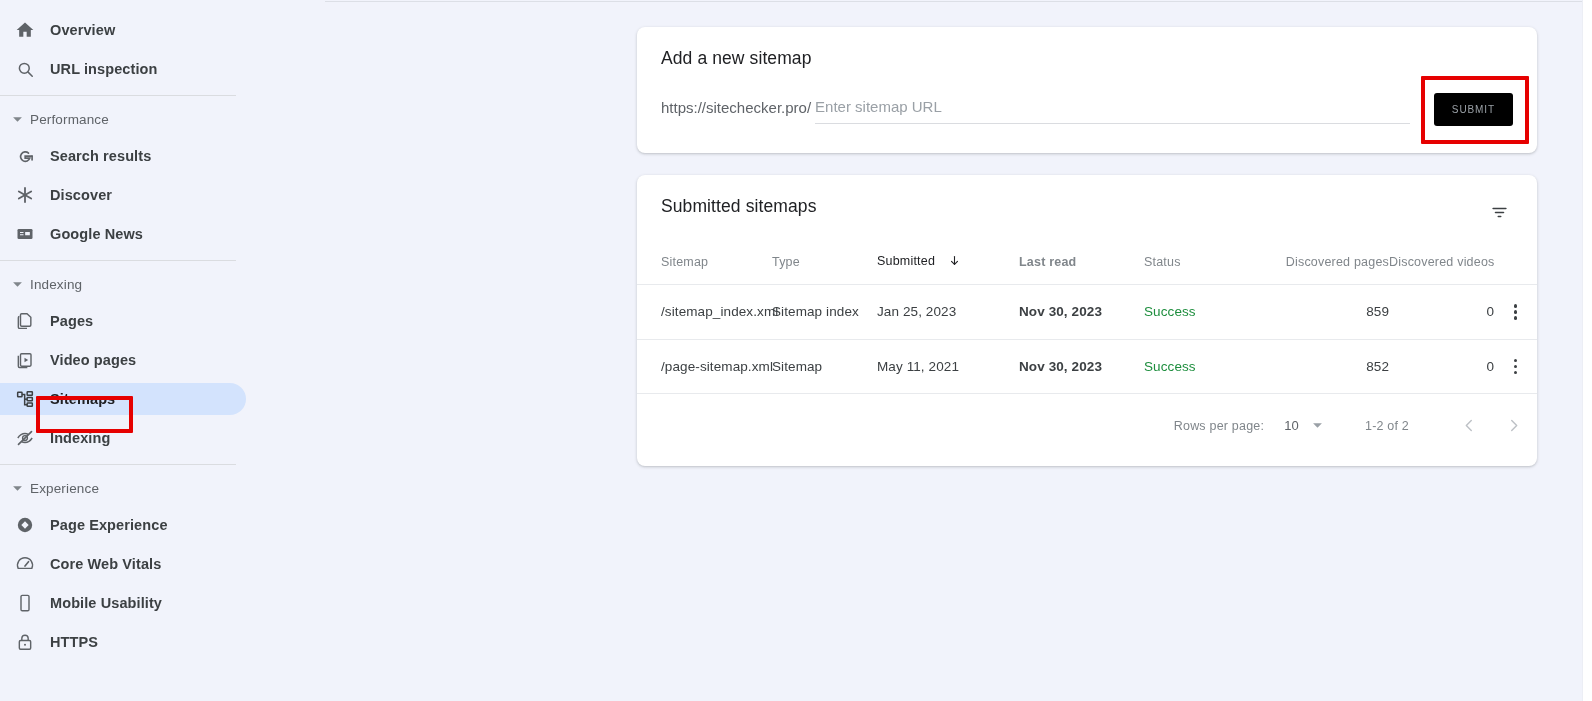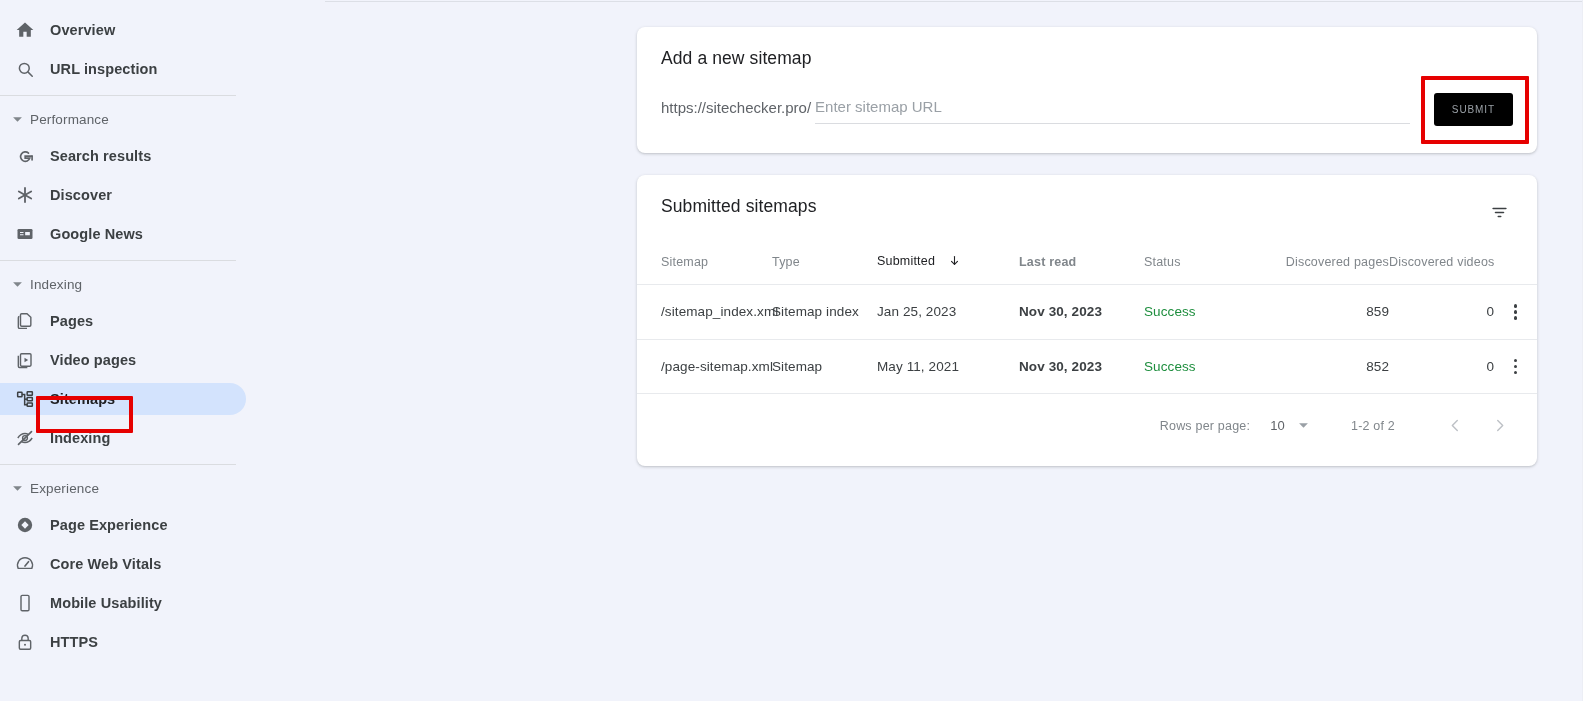--- a/index.html
+++ b/index.html
@@ -258,21 +258,21 @@
     width: 3.5px; height: 3.5px;
     border-radius: 50%;
     background: #3c4043;
   }
 
   .pager {
     display: flex;
     align-items: center;
     justify-content: flex-end;
     height: 64px;
-    padding-right: 24px;
+    padding-right: 10px;
     border-top: 1px solid #e8eaed;
     font-size: 12.5px;
     color: #80868b;
     letter-spacing: .2px;
   }
   .pager .rpp-label { margin-right: 20px; }
   .pager .rpp-val { color: #5f6368; font-size: 13px; }
   .pager .rpp-caret {
     margin-left: 13px;
     margin-right: 42px;

